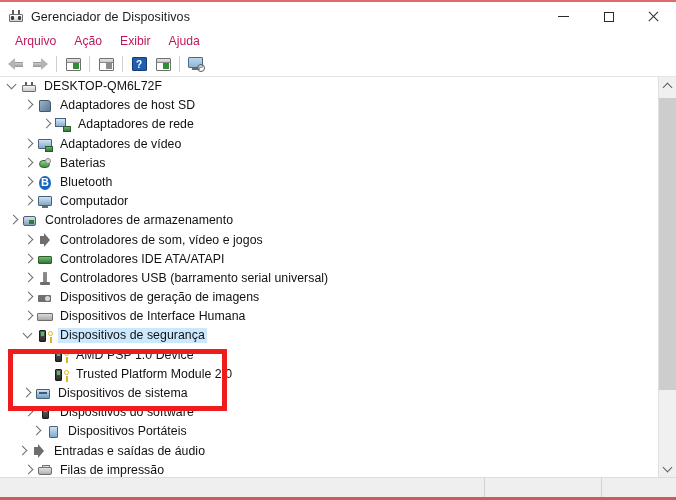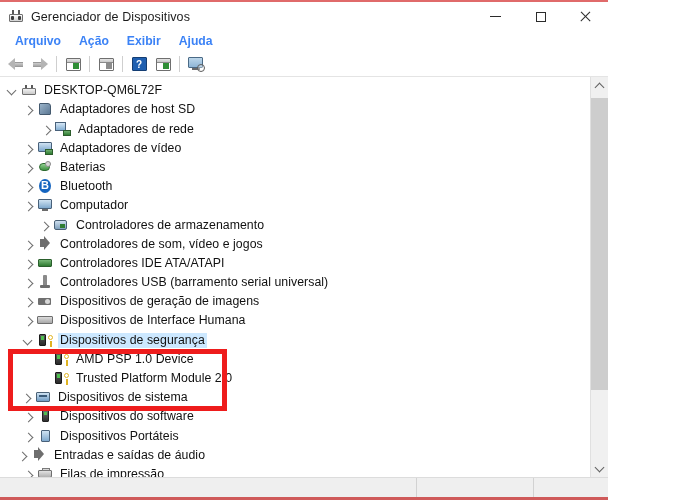--- a/index.html
+++ b/index.html
@@ -4,21 +4,21 @@
 <style>
   html,body{margin:0;padding:0;}
   body{
     width:676px;height:500px;overflow:hidden;
     background:#ffffff;
     font-family:"Liberation Sans", sans-serif;
     font-size:12px;color:#000;
     -webkit-font-smoothing:antialiased;
   }
   .app{
-    position:relative;width:608px;height:500px;
+    position:relative;width:676px;height:500px;
     box-sizing:border-box;
     border-top:2px solid #e06a6a;
     border-bottom:3px solid #cf5a5a;
     background:#ffffff;
     display:flex;flex-direction:column;
   }
 
   
   .titlebar{
     height:29px;flex:0 0 29px;display:flex;align-items:center;
@@ -58,21 +58,21 @@
   }
   .glyph-close:before{transform:rotate(45deg);}
   .glyph-close:after{transform:rotate(-45deg);}
 
   
   .menubar{
     height:21px;flex:0 0 21px;display:flex;align-items:center;
     padding-left:6px;background:#ffffff;
   }
   .menu-item{
-    padding:2px 9px 3px 9px;font-size:12.2px;color:#3b82f6;white-space:nowrap;font-weight:bold;
+    padding:2px 9px 3px 9px;font-size:12.2px;color:#be185d;white-space:nowrap;
   }
 
   
   .toolbar{
     height:24px;flex:0 0 24px;display:flex;align-items:center;
     background:#ffffff;padding-left:4px;
     border-bottom:1px solid #e4e4e4;
   }
   .tb-btn{
     width:24px;height:22px;display:flex;align-items:center;justify-content:center;position:relative;
@@ -120,21 +120,21 @@
     position:absolute;right:0;bottom:-1px;width:8px;height:8px;border:1.4px solid #5a5a5a;
     border-radius:50%;background:rgba(255,255,255,.35);box-sizing:border-box;
   }
 
   
   .body-wrap{flex:1 1 auto;display:flex;position:relative;overflow:hidden;background:#fff;}
   .tree{
     flex:1 1 auto;overflow:hidden;position:relative;padding-top:2px;background:#fff;
   }
   .row{
-    height:19.2px;display:flex;align-items:flex-end;white-space:nowrap;position:relative;
+    height:19.2px;display:flex;align-items:flex-start;white-space:nowrap;position:relative;
   }
   .twisty{
     width:13px;height:13px;flex:0 0 13px;position:relative;margin-right:2px;
   }
   .twisty i{
     position:absolute;left:3px;top:3px;width:6px;height:6px;
     border-right:1.4px solid #6d6d6d;border-bottom:1.4px solid #6d6d6d;
     transform:rotate(-45deg);
   }
   .twisty.open i{transform:rotate(45deg);left:2px;top:2px;}
@@ -409,21 +409,21 @@
         <div class="row" style="padding-left: 22px;">
           <span class="twisty ">
             <i></i>
           </span>
           <span class="dev-icon">
             <span class="i-mon"></span>
             <span class="i-mon-base"></span>
           </span>
           <span class="label">Computador</span>
         </div>
-        <div class="row" style="padding-left: 22px; margin-left: 16px;">
+        <div class="row" style="padding-left: 7px;">
           <span class="twisty ">
             <i></i>
           </span>
           <span class="dev-icon">
             <span class="i-storage"></span>
           </span>
           <span class="label">Controladores de armazenamento</span>
         </div>
         <div class="row" style="padding-left: 22px;">
           <span class="twisty ">
@@ -507,21 +507,21 @@
         </div>
         <div class="row" style="padding-left: 22px;">
           <span class="twisty ">
             <i></i>
           </span>
           <span class="dev-icon">
             <span class="i-sw"></span>
           </span>
           <span class="label">Dispositivos do software</span>
         </div>
-        <div class="row" style="padding-left: 22px;">
+        <div class="row" style="padding-left: 30px;">
           <span class="twisty ">
             <i></i>
           </span>
           <span class="dev-icon">
             <span class="i-port"></span>
           </span>
           <span class="label">Dispositivos Portáteis</span>
         </div>
         <div class="row" style="padding-left: 16px;">
           <span class="twisty ">

